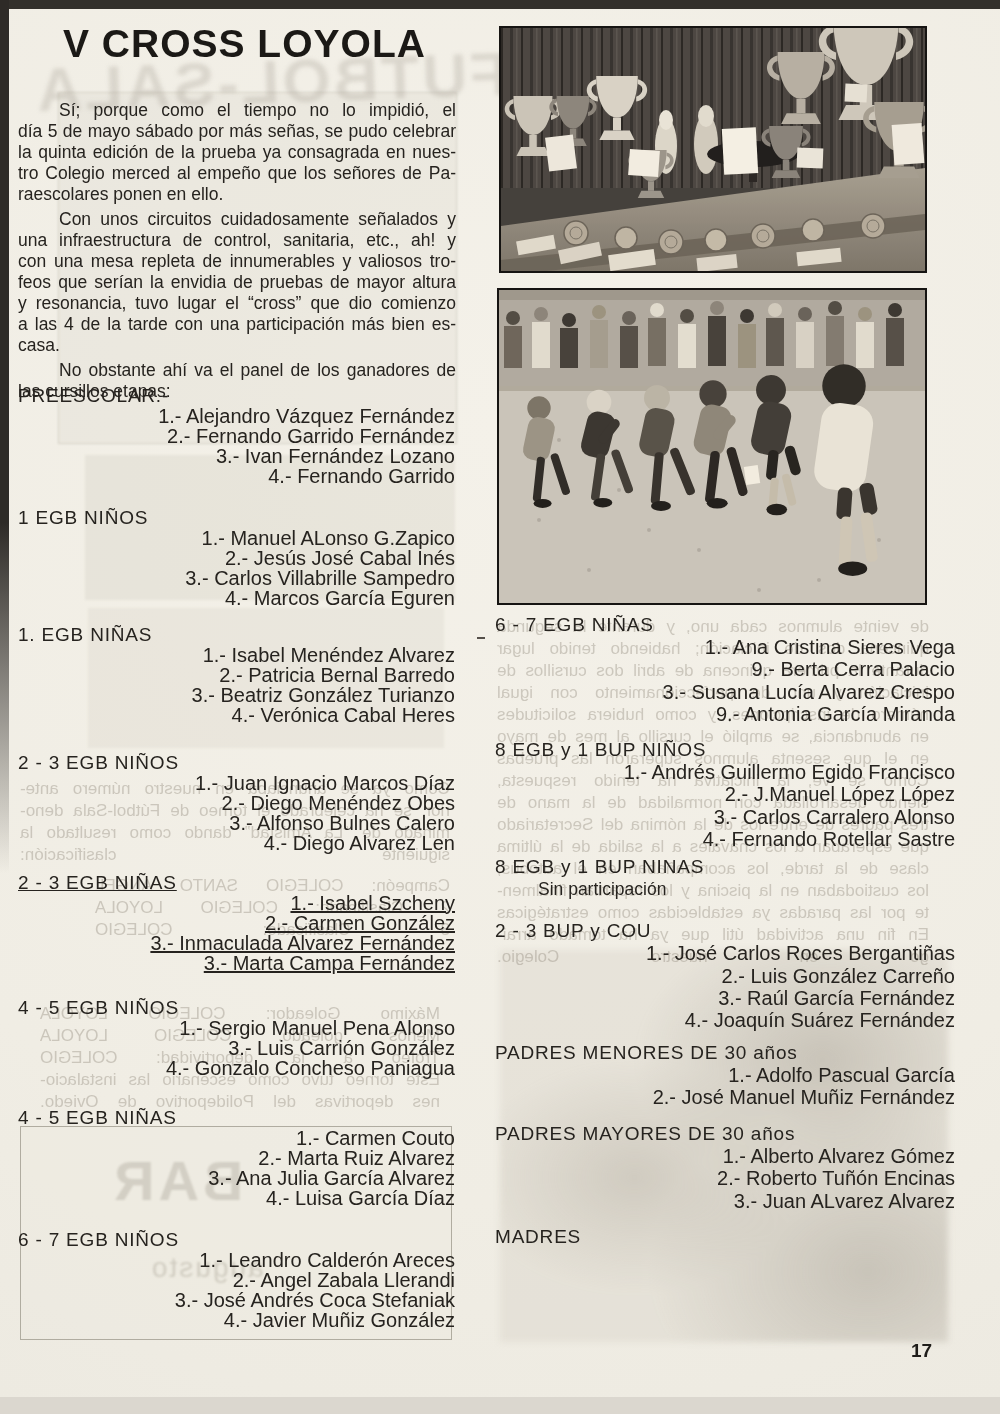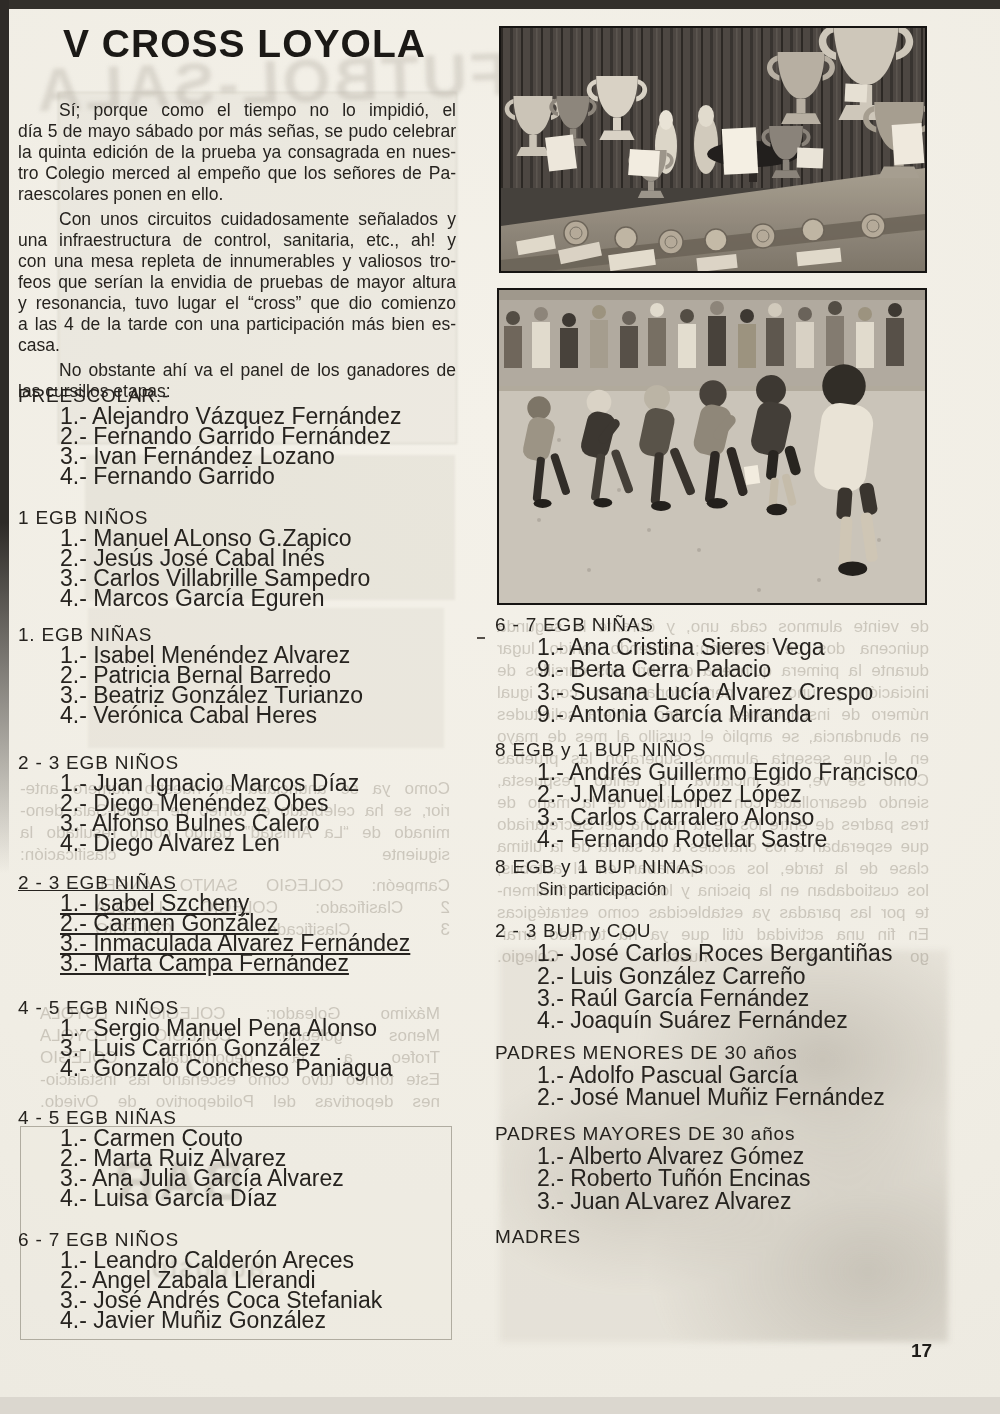--- a/index.html
+++ b/index.html
@@ -47,21 +47,21 @@
   .line.last{text-align-last:left;}
   .line.indent{text-indent:41px;}
   .line.pgap{margin-top:4px;}
   
   .col{position:absolute;z-index:3;color:#26231f;}
   .col-left{left:18px;top:386px;width:437px;}
   .col-right{left:495px;top:614px;width:460px;}
   .cat h2{margin:0;font-size:19px;font-weight:400;letter-spacing:0.8px;}
   .col-left .cat h2{line-height:20px;}
   .col-right .cat h2{line-height:22px;}
-  .winners{list-style:none;margin:0;padding:0 0 0 42px;font-size:23px;}
+  .winners{list-style:none;margin:0;padding:0 0 0 42px;font-size:20px;text-align:right;}
   .col-left .winners li{line-height:20px;}
   .col-right .winners li{line-height:22.3px;}
   .note{padding-left:43px;font-size:17.5px;line-height:22px;}
   .col-left .cat:nth-child(2){margin-top:22px;}
   .col-left .cat:nth-child(3){margin-top:17px;}
   .col-left .cat:nth-child(4){margin-top:28px;}
   .col-left .cat:nth-child(5){margin-top:20px;text-decoration:underline;}
   .col-left .cat:nth-child(6){margin-top:25px;}
   .col-left .cat:nth-child(7){margin-top:30px;}
   .col-left .cat:nth-child(8){margin-top:22px;}

